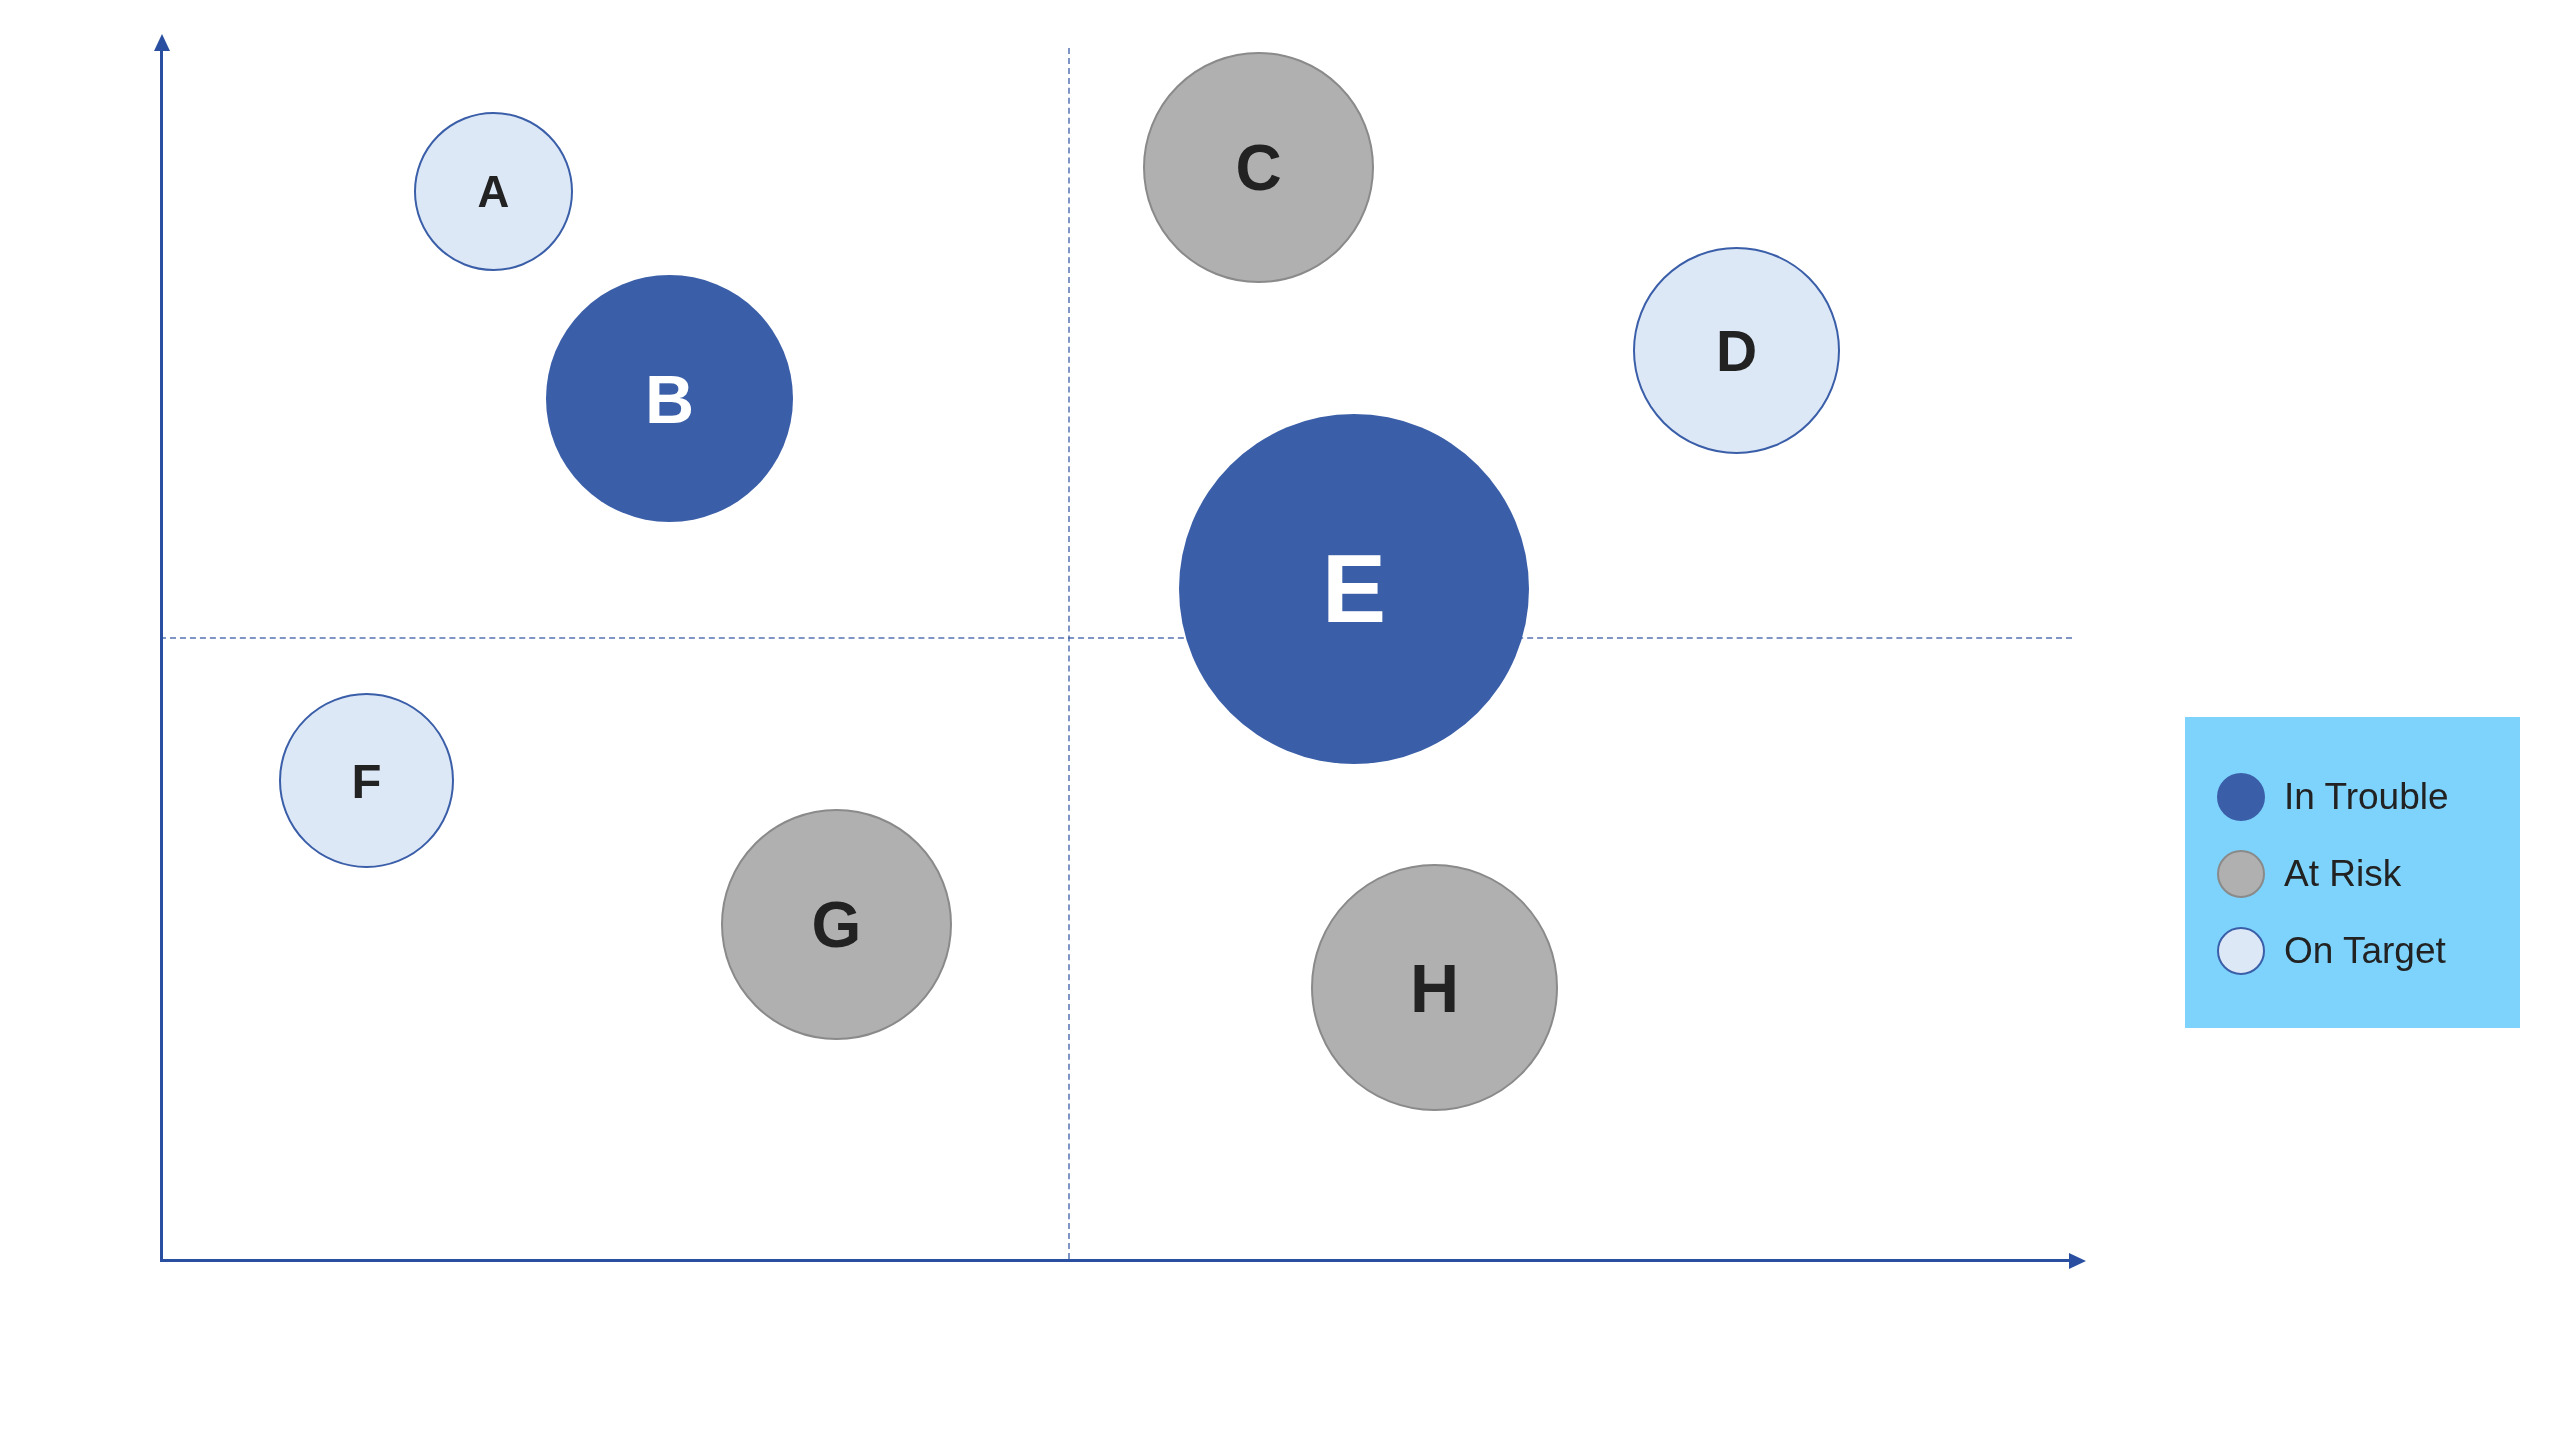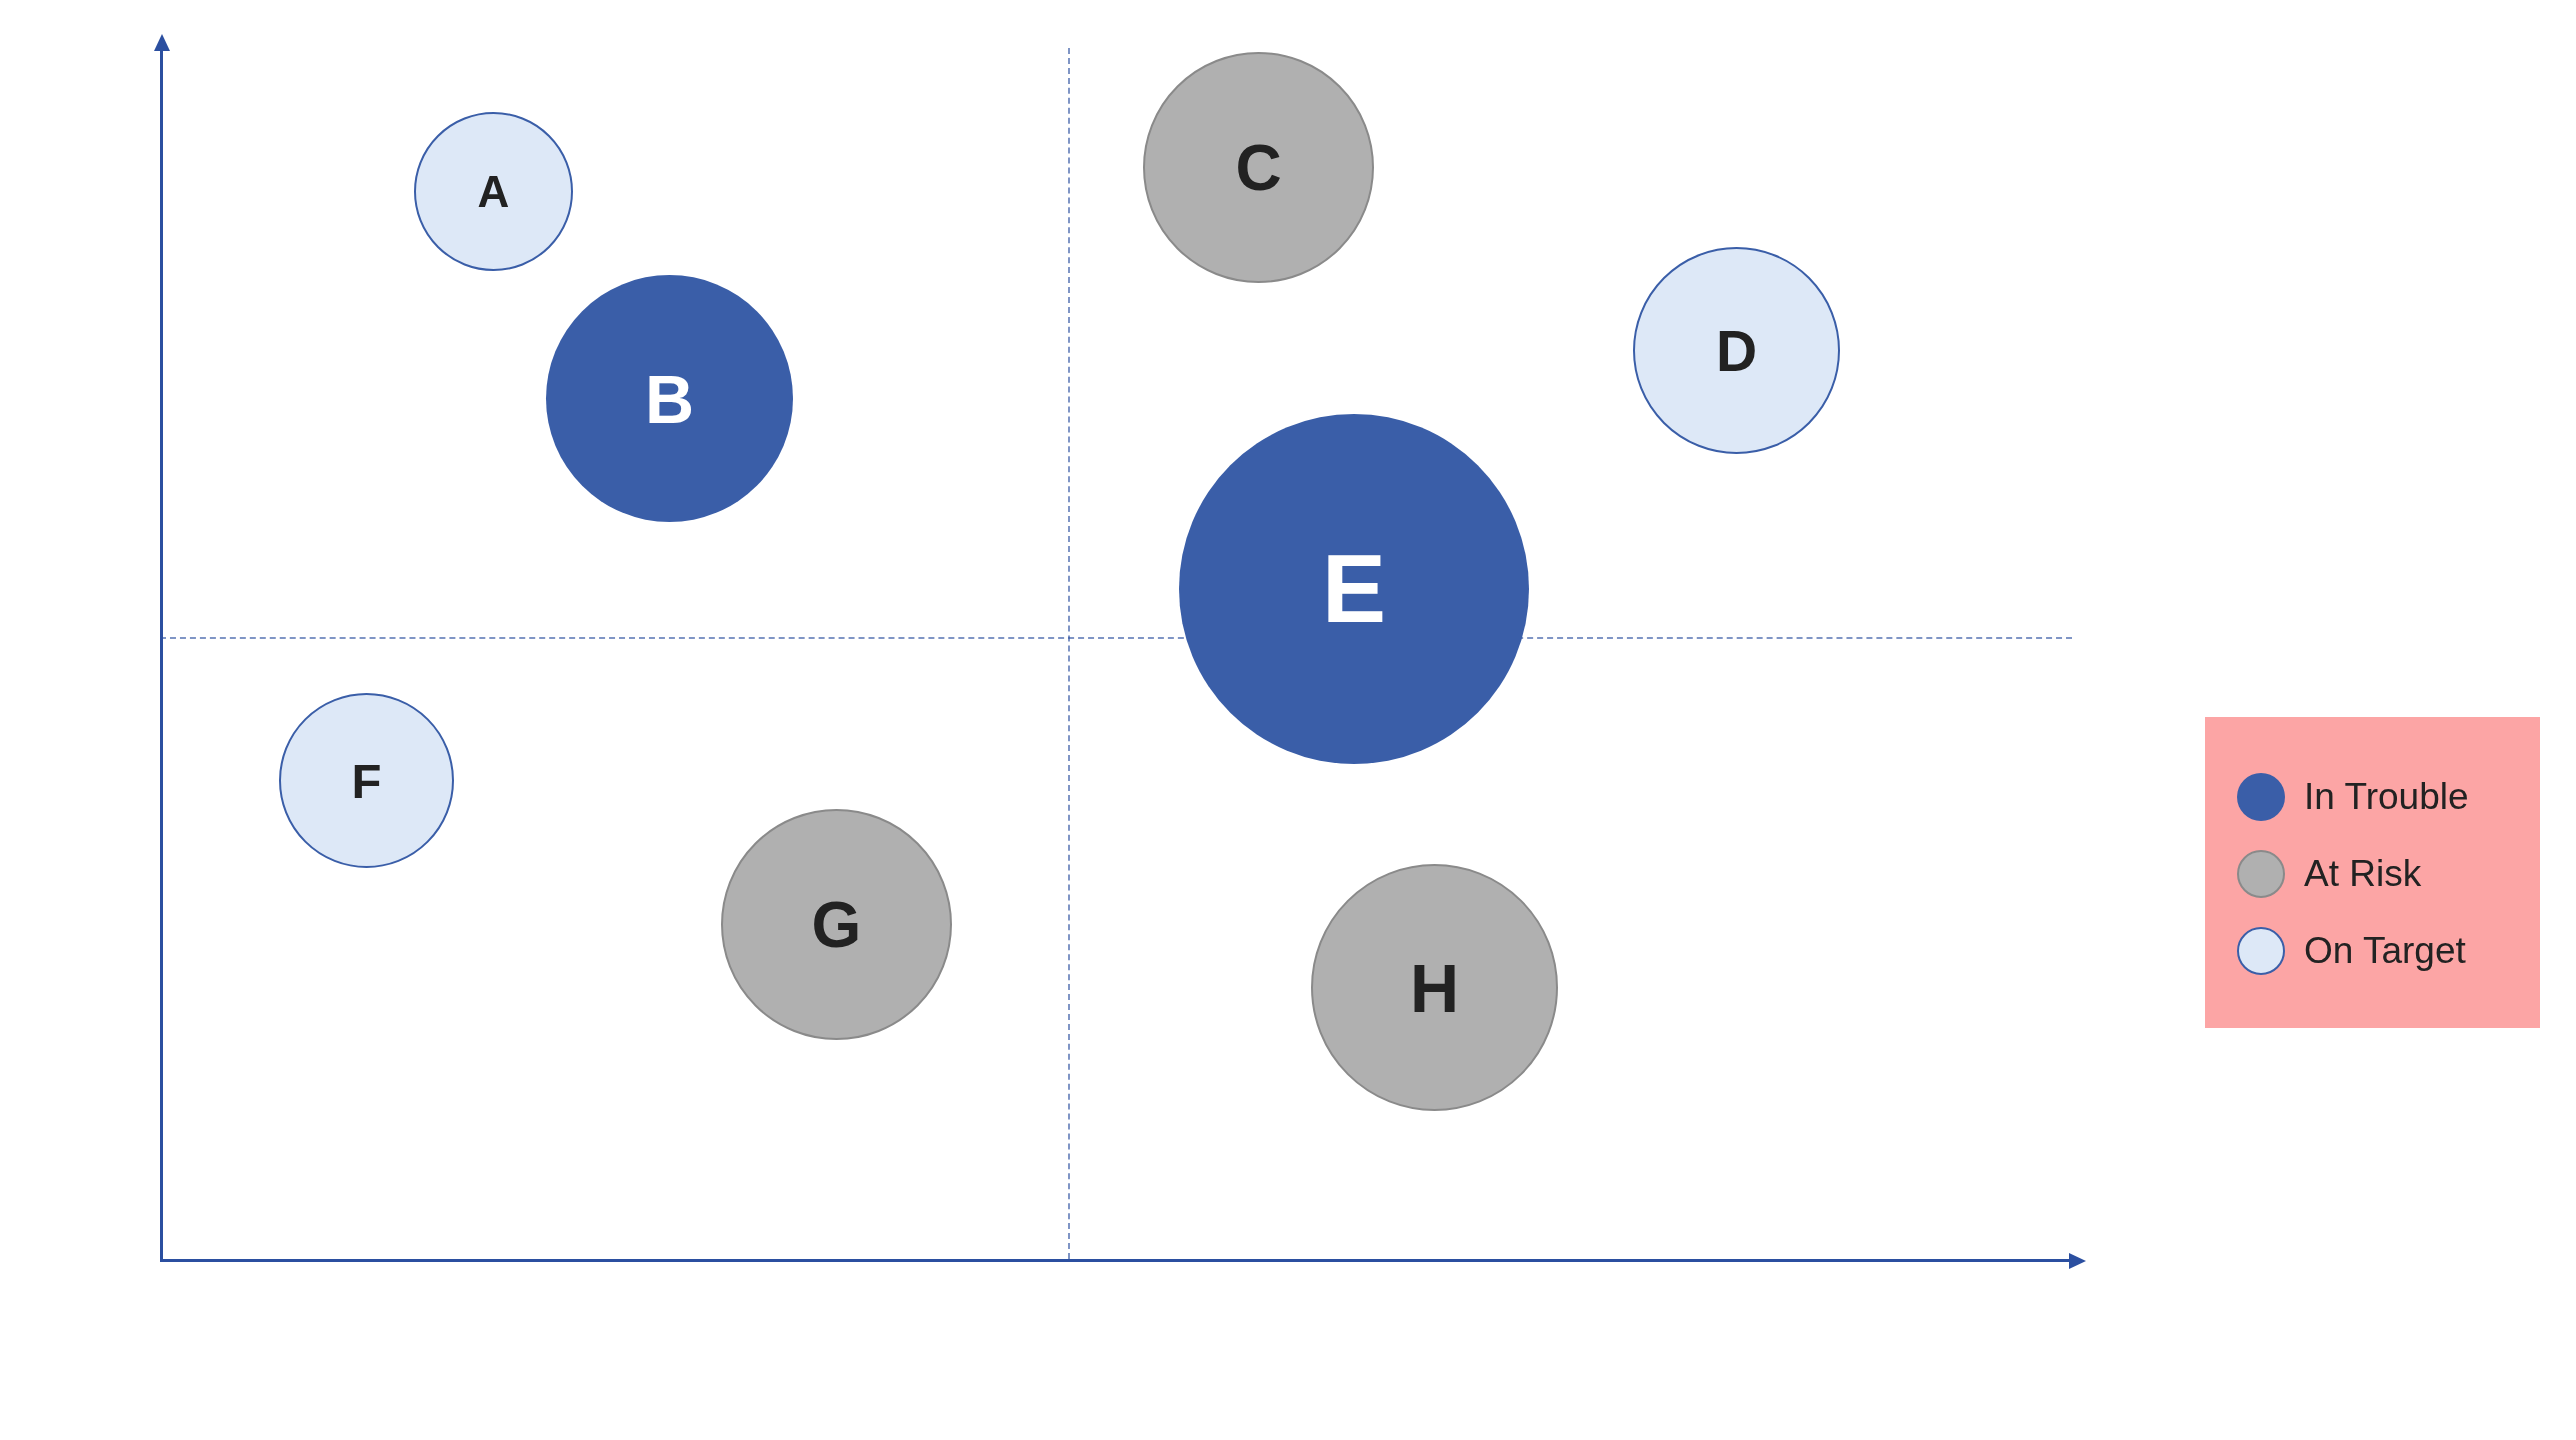--- a/index.html
+++ b/index.html
@@ -123,25 +123,25 @@
 
     .on-target {
       background: #dde8f7;
       color: #222222;
       border: 2.4px solid #3a5ea8;
     }
 
     
     .key-box {
       position: absolute;
-      right: 36px;
+      right: 56px;
       top: 717px;
       width: 335px;
       padding: 24px 32px;
-      background: #fca5a5;
+      background: #7dd3fc;
     }
 
     .key-title {
       font-size: 41px;
       font-weight: bold;
       color: #111;
       margin-bottom: 32px;
     }
 
     .key-item {

